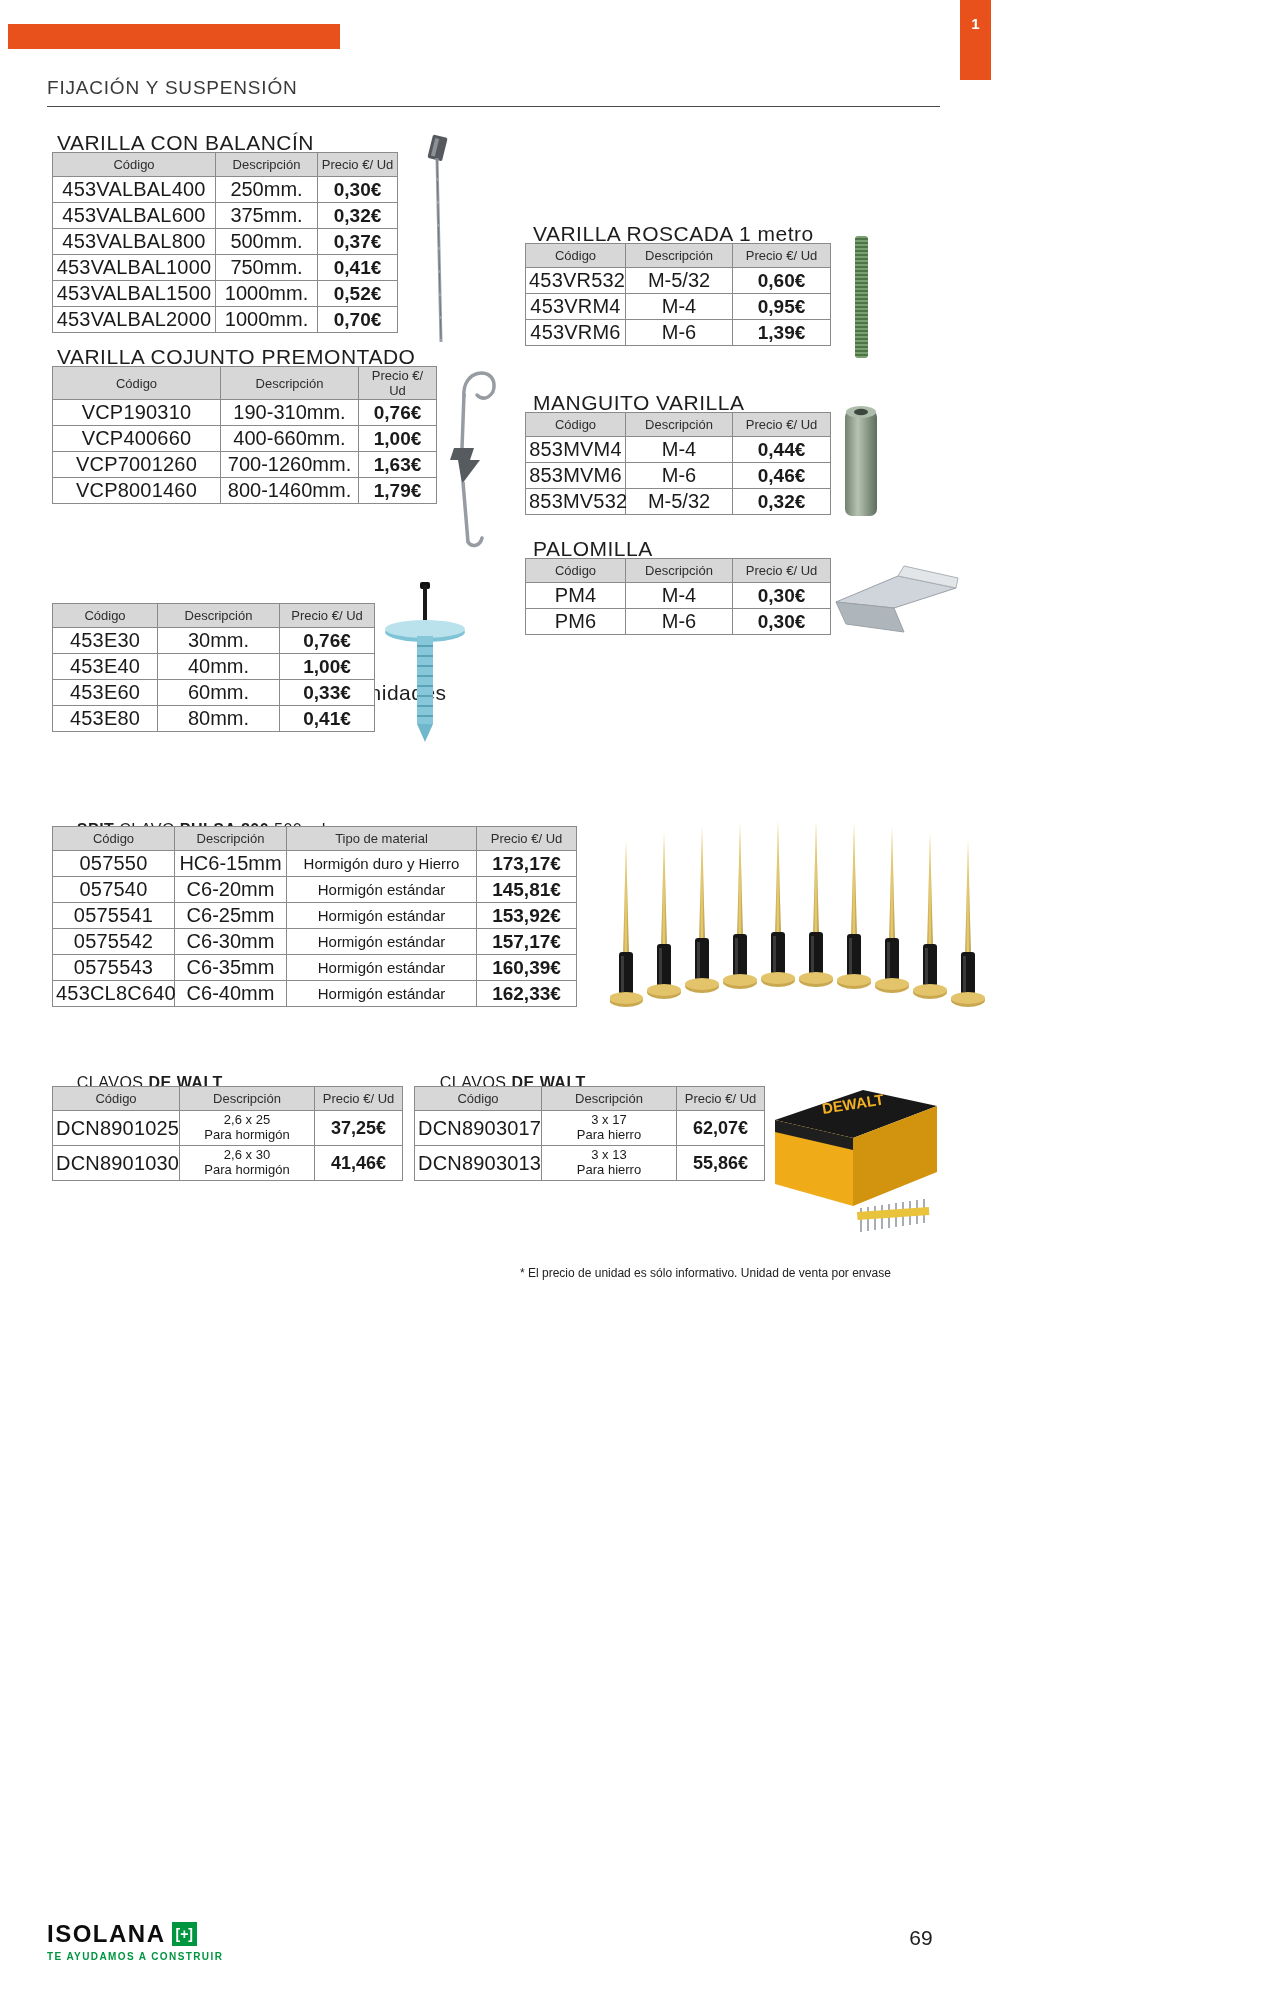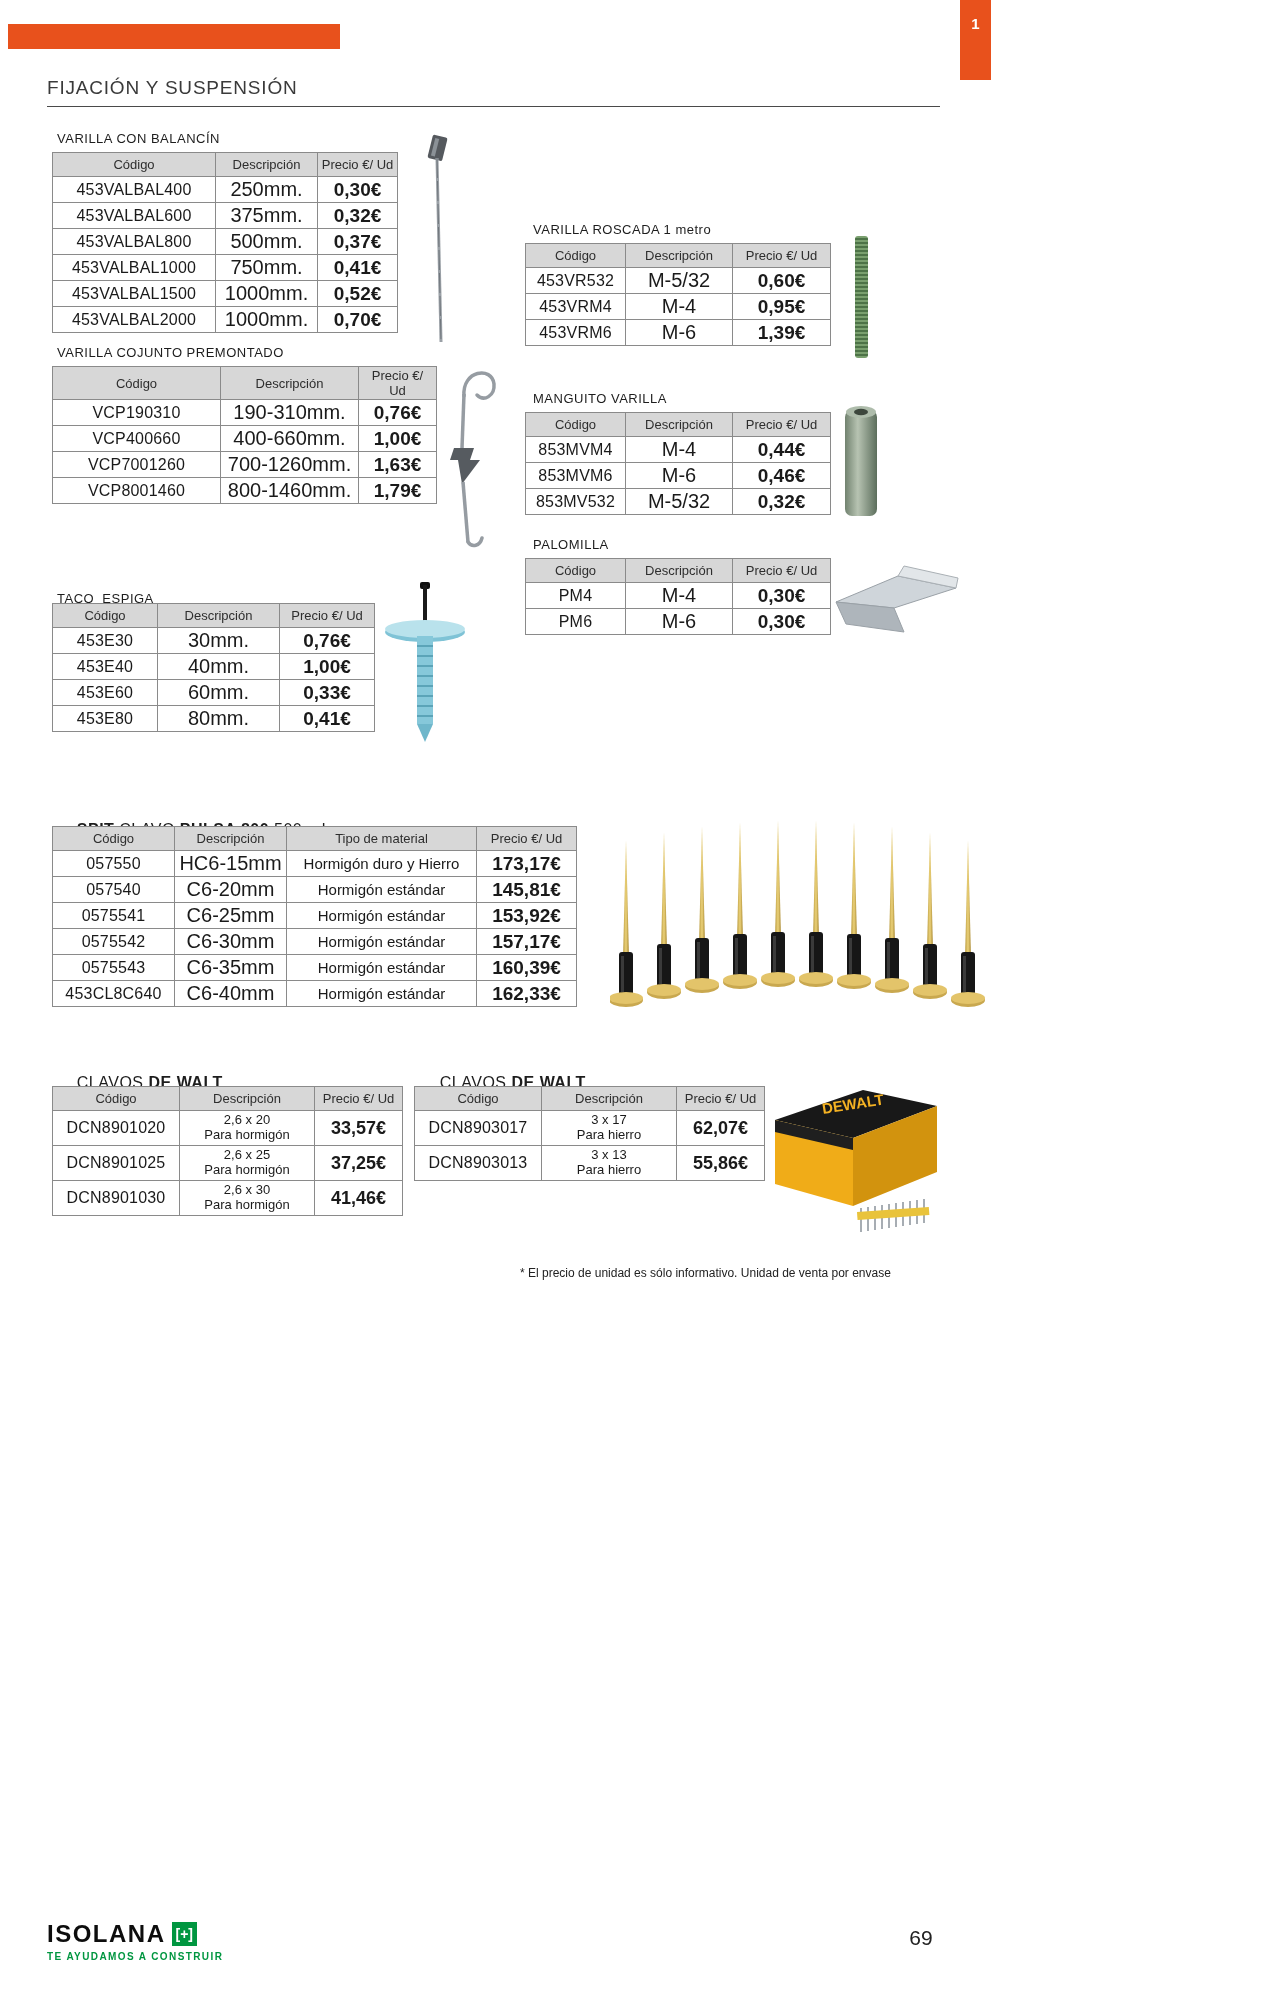--- a/index.html
+++ b/index.html
@@ -9,30 +9,30 @@
   .abs{position:absolute}
 
   
   .orange-bar{background:var(--accent,#E8511C)}
   .header-title{font-size:21px;font-weight:700;letter-spacing:.4px;color:#141414;text-align:center;white-space:nowrap}
   .side-tab{background:var(--accent,#E8511C);color:#fff;text-align:center;font-weight:700;font-size:15px;padding-top:15px}
   .section-title{font-size:19px;color:#3a3a3a;letter-spacing:.8px}
   .section-rule{height:1px;background:#4a4a4a}
 
   
-  .tbl-title{position:absolute;font-size:13px;color:#1d1d1d;letter-spacing:.5px;white-space:pre}
+  .tbl-title{position:absolute;font-size:21px;color:#1d1d1d;letter-spacing:.5px;white-space:pre}
   .tbl-title .line{white-space:pre}
   .big-title{font-size:16px}
 
   
   table.tbl{border-collapse:collapse;table-layout:fixed;position:absolute;background:#4d7c0f}
   .tbl th{background:#d7d7d7;border:1px solid #8a8a8a;font-weight:400;font-size:13px;color:#2e2e2e;height:24px;padding:1px 3px}
   .tbl td{border:1px solid #8a8a8a;text-align:center;vertical-align:middle;padding:1px 3px;background:#fff;color:#1a1a1a}
   .tbl tbody tr{height:26px}
-  .tbl td:nth-child(1){font-size:16px;letter-spacing:.2px}
+  .tbl td:nth-child(1){font-size:20px;letter-spacing:.2px}
   .tbl td:nth-child(2){font-size:20px}
   .tbl td:nth-child(3){font-size:15px}
   .tbl td:last-child{font-size:19px;font-weight:700}
 
   .t1{width:345px}.t1 th:nth-child(1){width:163px}.t1 th:nth-child(2){width:102px}.t1 th:nth-child(3){width:80px}
   .t2{width:384px}.t2 th:nth-child(1){width:168px}.t2 th:nth-child(2){width:138px}.t2 th:nth-child(3){width:78px}
   .t3{width:305px}.t3 th:nth-child(1){width:100px}.t3 th:nth-child(2){width:107px}.t3 th:nth-child(3){width:98px}
   .t6{width:322px}.t6 th:nth-child(1){width:105px}.t6 th:nth-child(2){width:122px}.t6 th:nth-child(3){width:95px}
   .t7{width:524px}.t7 th:nth-child(1){width:122px}.t7 th:nth-child(2){width:112px}.t7 th:nth-child(3){width:190px}.t7 th:nth-child(4){width:100px}
   .tdw{width:350px}.tdw th:nth-child(1){width:127px}.tdw th:nth-child(2){width:135px}.tdw th:nth-child(3){width:88px}
@@ -387,28 +387,20 @@
   <table class="tbl tdw" style="left:52px;top:1086px">
       <thead>
         <tr>
           <th>Código</th>
           <th>Descripción</th>
           <th>Precio €/ Ud</th>
         </tr>
       </thead>
       <tbody>
         <tr>
-          <td>DCN8901020</td>
-          <td>
-            <div>2,6 x 20</div>
-            <div>Para hormigón</div>
-          </td>
-          <td>33,57€</td>
-        </tr>
-        <tr>
           <td>DCN8901025</td>
           <td>
             <div>2,6 x 25</div>
             <div>Para hormigón</div>
           </td>
           <td>37,25€</td>
         </tr>
         <tr>
           <td>DCN8901030</td>
           <td>

